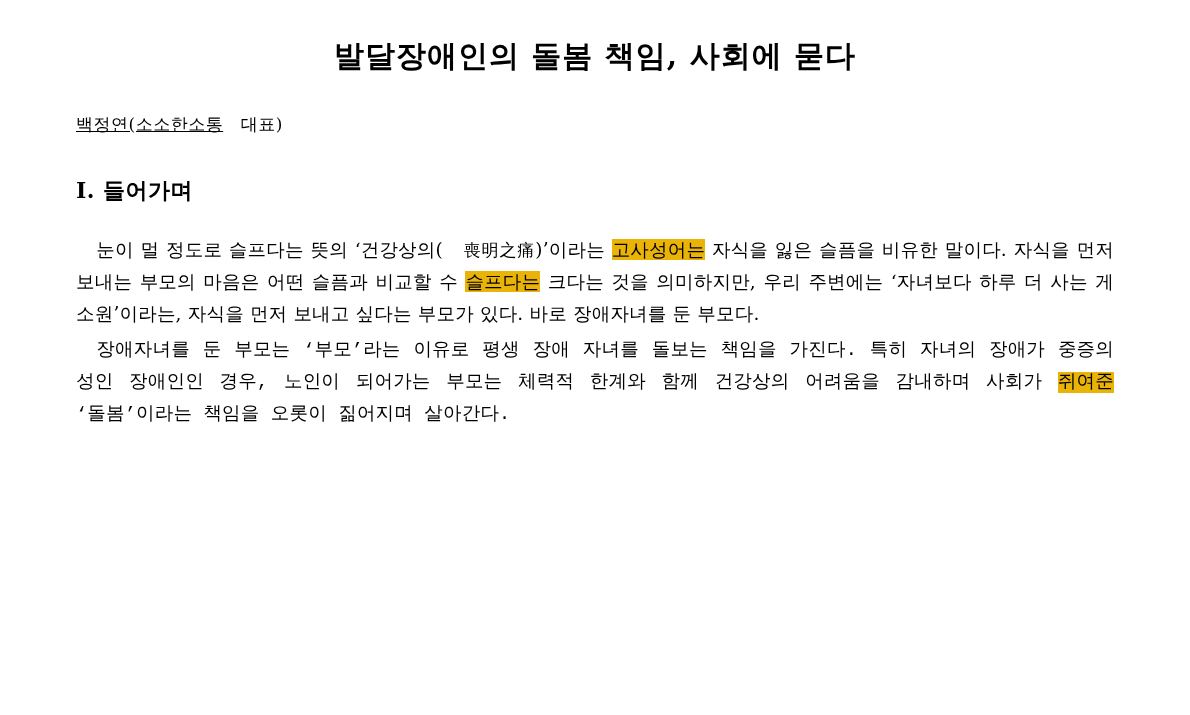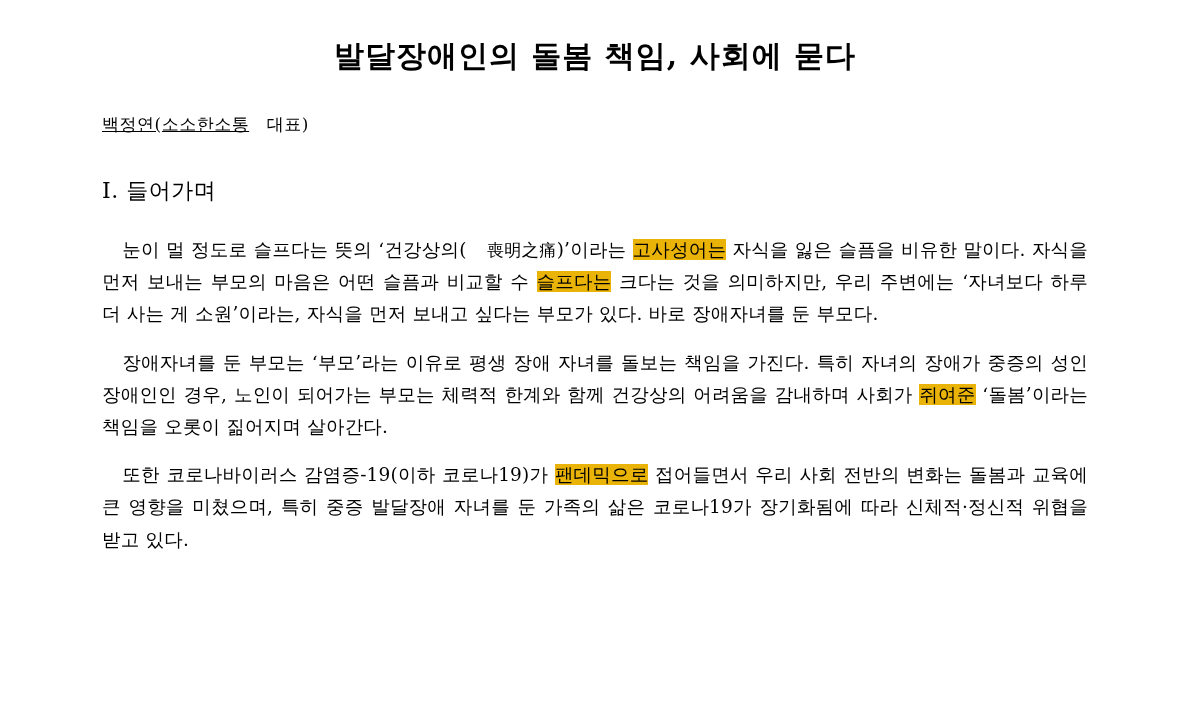--- a/index.html
+++ b/index.html
@@ -12,21 +12,21 @@
     height: 715px;
     font-family: "DejaVu Serif", "Liberation Serif", serif;
     color: #000000;
     overflow: hidden;
   }
   .page {
     position: relative;
     width: 1190px;
     height: 715px;
     box-sizing: border-box;
-    padding: 0 102px;
+    padding: 0 76px;
   }
   .doc-title {
     text-align: center;
     font-size: 30px;
     font-weight: bold;
     letter-spacing: 1px;
     margin: 0;
     padding-top: 36px;
     line-height: 1.3;
     font-family: "DejaVu Serif", "Liberation Serif", serif;
@@ -36,40 +36,41 @@
     font-size: 17px;
     margin-top: 38px;
     margin-right: 38px;
     letter-spacing: 0.5px;
   }
   .byline .underlined {
     text-decoration: underline;
   }
   .section-heading {
     font-size: 22px;
-    font-weight: normal;
+    font-weight: bold;
     margin-top: 40px;
     margin-bottom: 0;
     letter-spacing: 0.5px;
   }
   .body-block {
     margin-top: 28px;
   }
   p.para {
     font-size: 18.5px;
     line-height: 1.74;
     margin: 0;
     text-align: justify;
     text-justify: inter-word;
     text-indent: 1.1em;
     letter-spacing: 0.2px;
     word-break: keep-all;
   }
   p.para + p.para {
-    margin-top: 16px;
+    margin-top: 4px;
+    font-family: Liberation Mono, monospace;
   }
   .hl {
     background: #eab308;
   }
   .hanja {
     font-size: 0.92em;
     margin-left: 20px;
   }
 </style>
 </head>
@@ -83,16 +84,15 @@
     <span class="underlined">백정연(소소한소통</span>
     <span>&nbsp;</span>
     <span>대표)</span>
   </div>
 
   <h2 class="section-heading">Ⅰ. 들어가며</h2>
 
   <div class="body-block" id="body-block">
       <p class="para"><span>눈이 멀 정도로 슬프다는 뜻의 ‘건강상의(</span><span class="hanja">喪明之痛</span><span>)’이라는 </span><span class="hl">고사성어는</span><span> 자식을 잃은 슬픔을 비유한 말이다. 자식을 먼저 보내는 부모의 마음은 어떤 슬픔과 비교할 수 </span><span class="hl">슬프다는</span><span> 크다는 것을 의미하지만, 우리 주변에는 ‘자녀보다 하루 더 사는 게 소원’이라는, 자식을 먼저 보내고 싶다는 부모가 있다. 바로 장애자녀를 둔 부모다.</span></p>
       <p class="para"><span>장애자녀를 둔 부모는 ‘부모’라는 이유로 평생 장애 자녀를 돌보는 책임을 가진다. 특히 자녀의 장애가 중증의 성인 장애인인 경우, 노인이 되어가는 부모는 체력적 한계와 함께 건강상의 어려움을 감내하며 사회가 </span><span class="hl">쥐여준</span><span> ‘돌봄’이라는 책임을 오롯이 짊어지며 살아간다.</span></p>
-      <p class="para"><span>또한 코로나바이러스 감염증-19(이하 코로나19)가 </span><span class="hl">팬데믹으로</span><span> 접어들면서 우리 사회 전반의 변화는 돌봄과 교육에 큰 영향을 미쳤으며, 특히 중증 발달장애 자녀를 둔 가족의 삶은 코로나19가 장기화됨에 따라 신체적·정신적 위협을 받고 있다.</span></p>
     </div>
 
 </div>
 
 </body></html>

